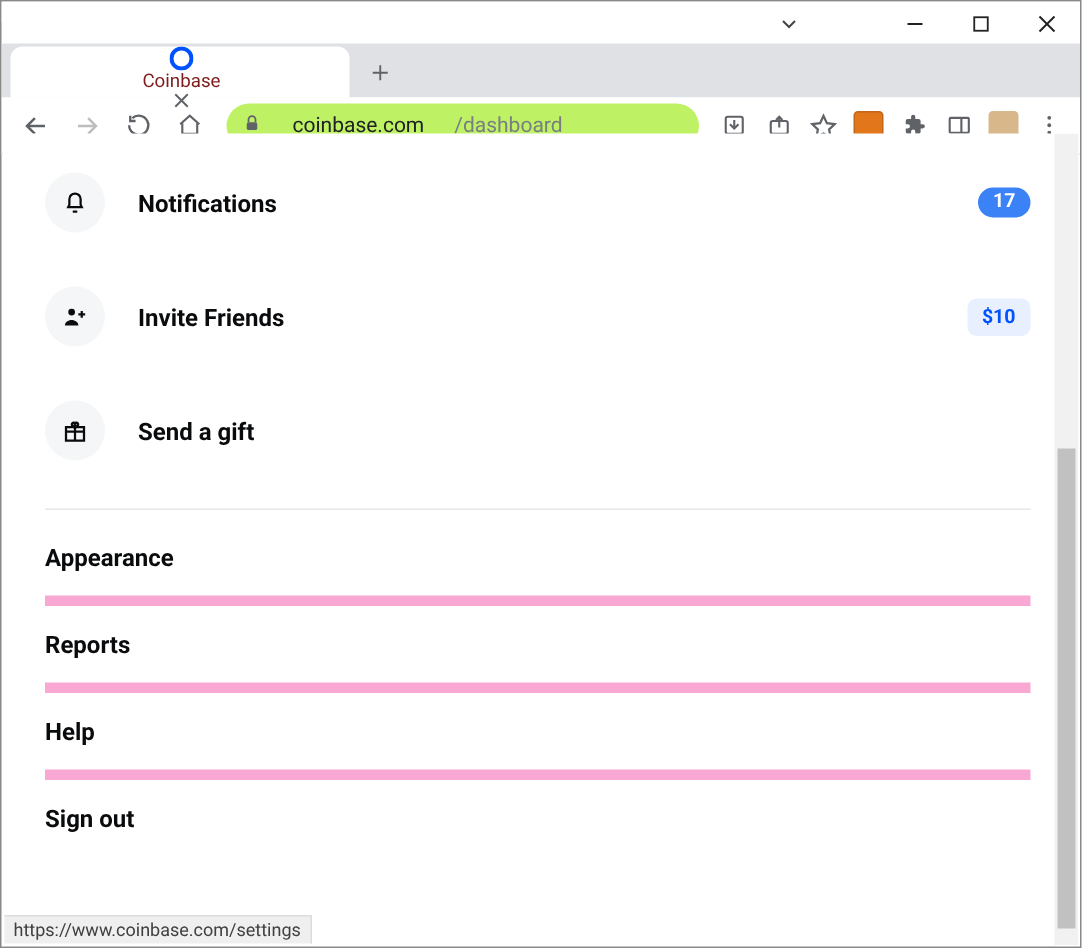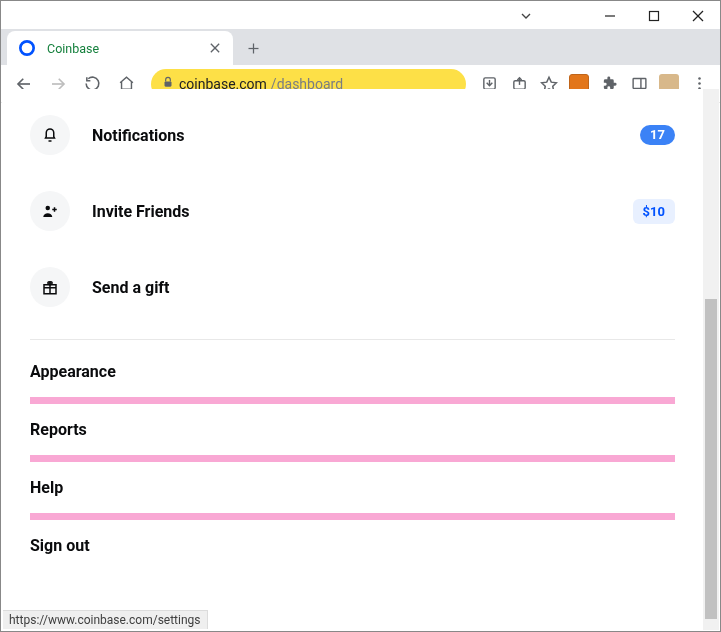--- a/index.html
+++ b/index.html
@@ -48,24 +48,25 @@
     align-items: flex-end;
     padding-left: 6px;
   }
   .tab {
     height: 34px;
     background: #fff;
     border-radius: 8px 8px 0 0;
     display: flex;
     align-items: center;
     padding: 0 10px 0 12px;
-    gap: 12px;
+    gap: 0;
     min-width: 226px;
     font-size: 12.5px;
-    color: #15803d;
+    color: #7f1d1d;
+    flex-direction: column;
   }
   .tab .favicon { width: 16px; height: 16px; display:flex; align-items:center; justify-content:center;}
   .tab .title { flex: 1; }
   .tab .close { width: 16px; height:16px; display:flex;align-items:center;justify-content:center; color:#5f6368;}
   .newtab {
     width: 28px; height: 28px; display:flex;align-items:center;justify-content:center;
     color:#5f6368; margin-left:6px; margin-bottom:3px;
   }
   
   .toolbar {
@@ -78,29 +79,29 @@
     gap: 4px;
   }
   .tool-btn {
     width: 30px; height: 30px; display:flex;align-items:center;justify-content:center;
     color:#5f6368; border-radius:50%;
   }
   .tool-btn.disabled { color:#b9b9b9; }
   .omnibox {
     flex: 1;
     height: 30px;
-    background: #fde047;
+    background: #bef264;
     border-radius: 15px;
     display: flex;
     align-items: center;
     padding: 0 10px;
     margin: 0 6px;
     font-size: 14px;
     color:#202124;
-    gap: 4px;
+    gap: 20px;
   }
   .omnibox .lock { color:#5f6368; }
   .omnibox .url-sub { color:#7a7d82; }
   .ext-row { display:flex; align-items:center; gap:4px; }
   .ext-icon { width:26px;height:26px;display:flex;align-items:center;justify-content:center;color:#5f6368;}
   .fox { width:20px;height:20px;border-radius:3px;}
   
   .page {
     position: absolute;
     top: 88px;
@@ -112,21 +113,21 @@
     position:absolute; right:0; top:0; bottom:0; width:16px;
     background:#f1f1f1;
   }
   .scrollthumb {
     position:absolute; right:2px; width:12px;
     top:210px; height:320px;
     background:#c1c1c1; border-radius:0;
   }
   .content {
     padding: 8px 16px 0 28px;
-    margin-right:28px;
+    margin-right:16px;
   }
   .row {
     display:flex; align-items:center;
     padding: 18px 0;
   }
   .iconcircle {
     width: 40px; height:40px; border-radius:50%;
     background:#f5f6f7;
     display:flex;align-items:center;justify-content:center;
     color:#0a0b0d;

